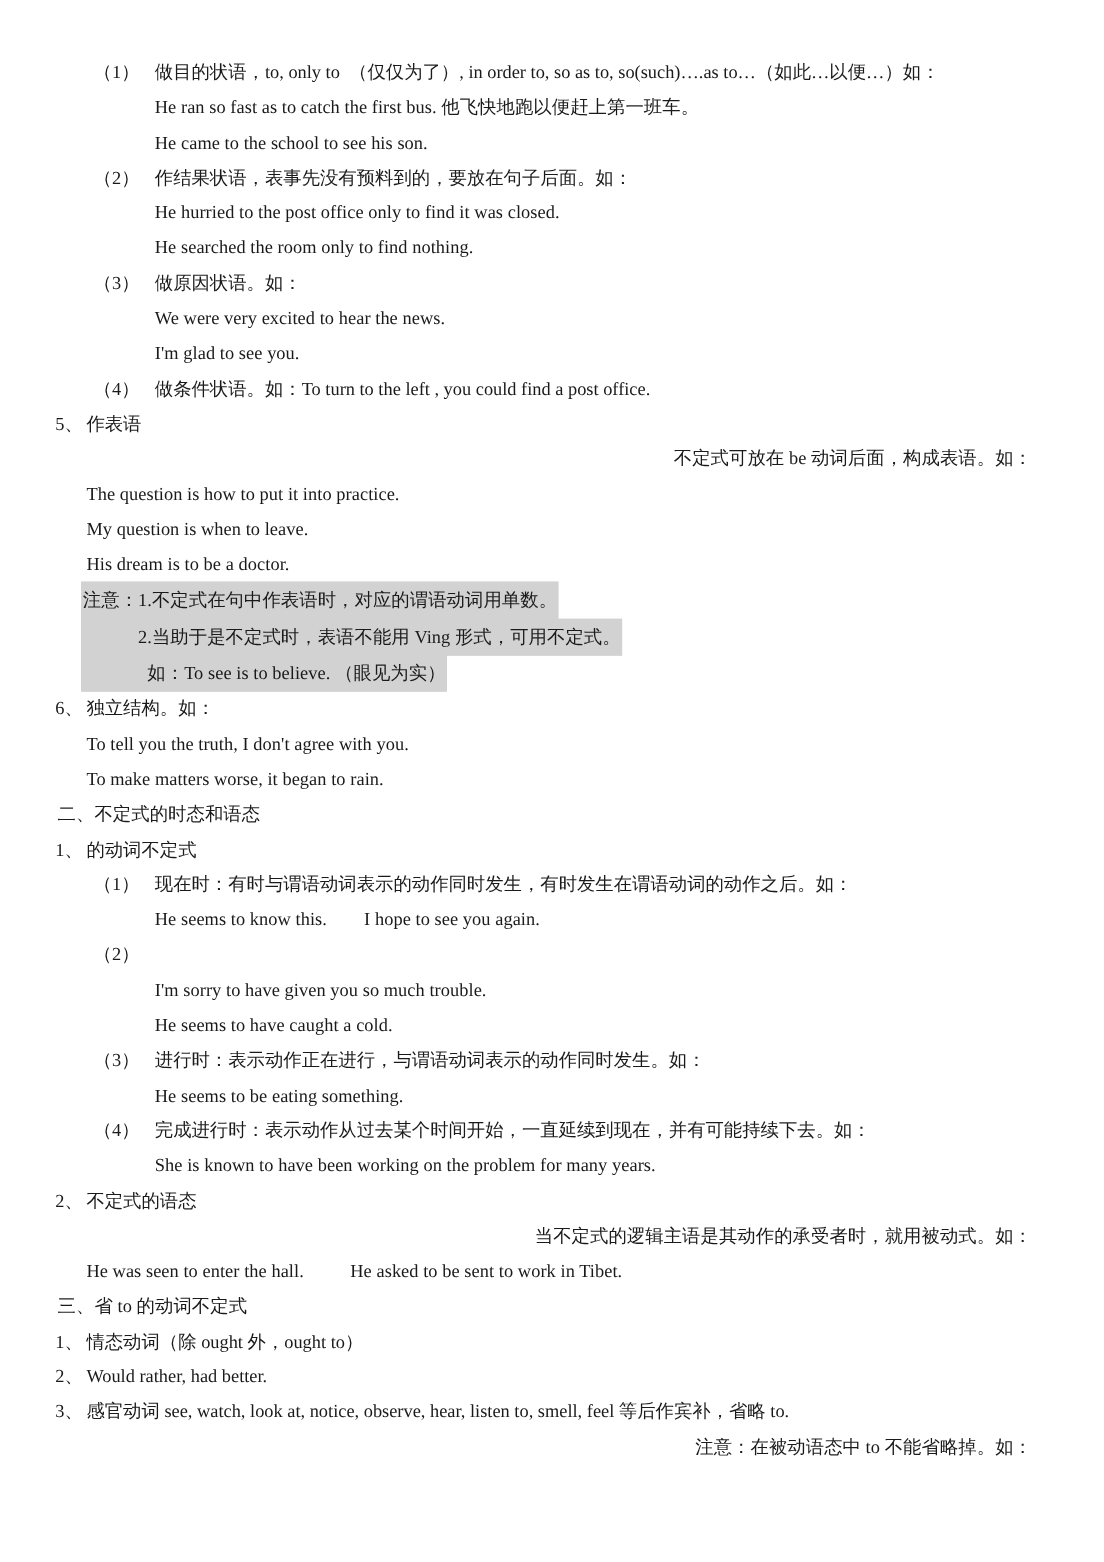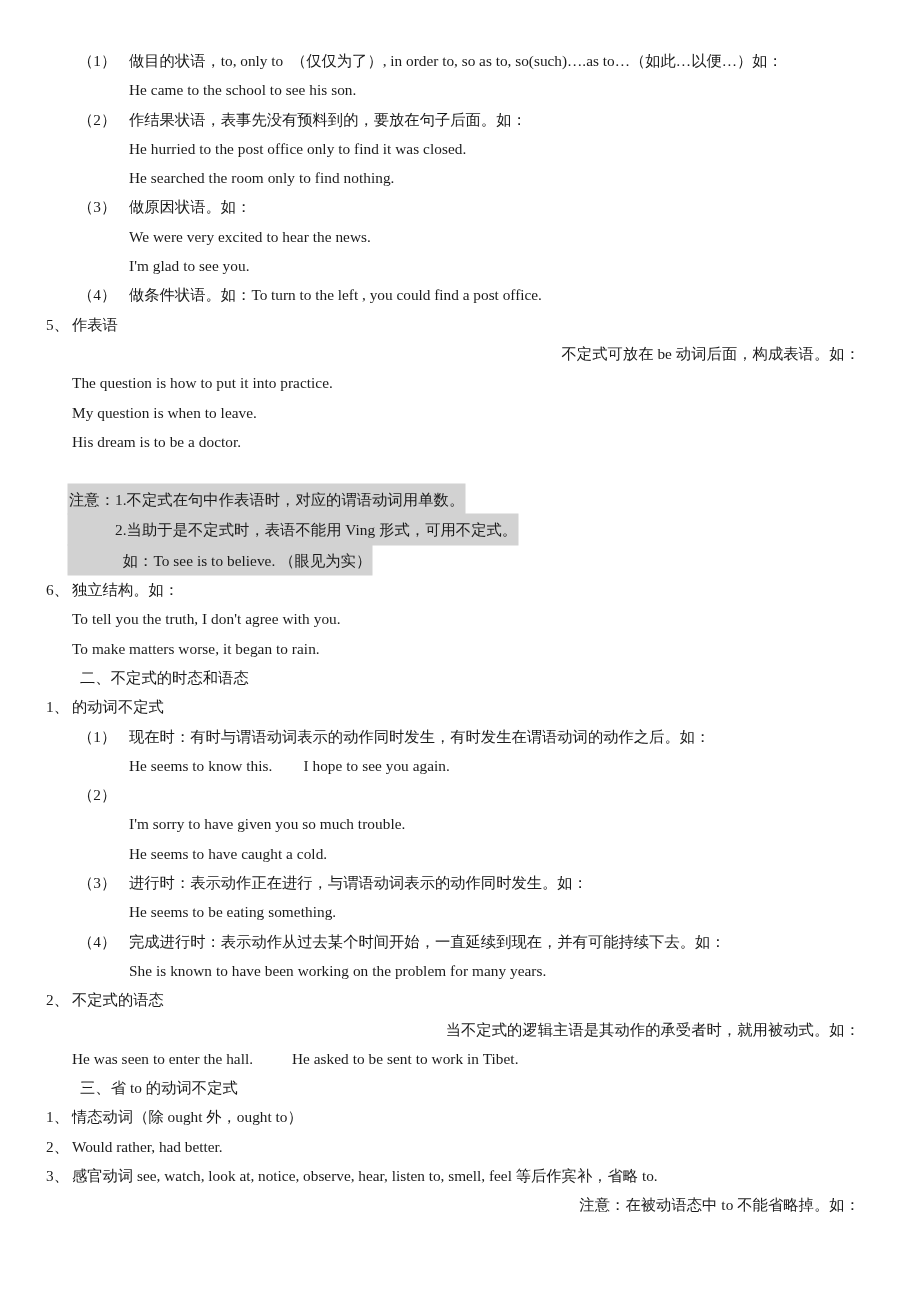--- a/index.html
+++ b/index.html
@@ -25,21 +25,21 @@
 
   
   .ln {
     font-size: 15.3px;
     line-height: 29.3px;
     white-space: pre;
     letter-spacing: 0.05px;
   }
 
   
-  .lvl-sec      { padding-left: 2px; margin-left: 32px; }    
+  .lvl-sec      { padding-left: 2px; }    
   .lvl-num      { padding-left: 0px; }    
   .lvl-body     { padding-left: 26px; text-align: right; }   
   .lvl-ex       { padding-left: 26px; }   
   .lvl-paren    { padding-left: 32px; }   
   .lvl-parenbody{ padding-left: 83px; }   
 
   
   .row {
     display: flex;
     align-items: baseline;
@@ -65,20 +65,21 @@
 </style>
 </head>
 <body>
 
 <div class="page">
 
   <div class="row lvl-paren">
     <span class="mk mk-paren">（1）</span>
     <span class="bd">做目的状语，to, only to  （仅仅为了）, in order to, so as to, so(such)….as to…（如此…以便…）如：</span>
   </div>
+  <div class="ln lvl-parenbody">He ran so fast as to catch the first bus. 他飞快地跑以便赶上第一班车。</div>
   <div class="ln lvl-parenbody">He came to the school to see his son.</div>
 
   <div class="row lvl-paren">
     <span class="mk mk-paren">（2）</span>
     <span class="bd">作结果状语，表事先没有预料到的，要放在句子后面。如：</span>
   </div>
   <div class="ln lvl-parenbody">He hurried to the post office only to find it was closed.</div>
   <div class="ln lvl-parenbody">He searched the room only to find nothing.</div>
 
   <div class="row lvl-paren">
@@ -95,21 +96,21 @@
 
   <div class="row lvl-num">
     <span class="mk mk-num">5、</span>
     <span class="bd">作表语</span>
   </div>
   <div class="ln lvl-body">不定式可放在 be 动词后面，构成表语。如：</div>
   <div class="ln lvl-ex">The question is how to put it into practice.</div>
   <div class="ln lvl-ex">My question is when to leave.</div>
   <div class="ln lvl-ex">His dream is to be a doctor.</div>
 
-  <div class="hl-wrap" style="padding-left:22px;margin-top:28px;">
+  <div class="hl-wrap" style="padding-left:22px;">
     <span class="ln hl">注意：1.不定式在句中作表语时，对应的谓语动词用单数。</span>
   </div>
   <div class="hl-wrap" style="padding-left:22px;">
     <span class="ln hl"><span style="visibility:hidden">注意：</span><span>2.当助于是不定式时，表语不能用 Ving 形式，可用不定式。</span></span>
   </div>
   <div class="hl-wrap" style="padding-left:22px;align-items:flex-end;">
     <span class="ln hl"><span style="visibility:hidden">注意：1</span><span>如：To see is to believe. （眼见为实）</span></span>
   </div>
 
   <div class="row lvl-num">

